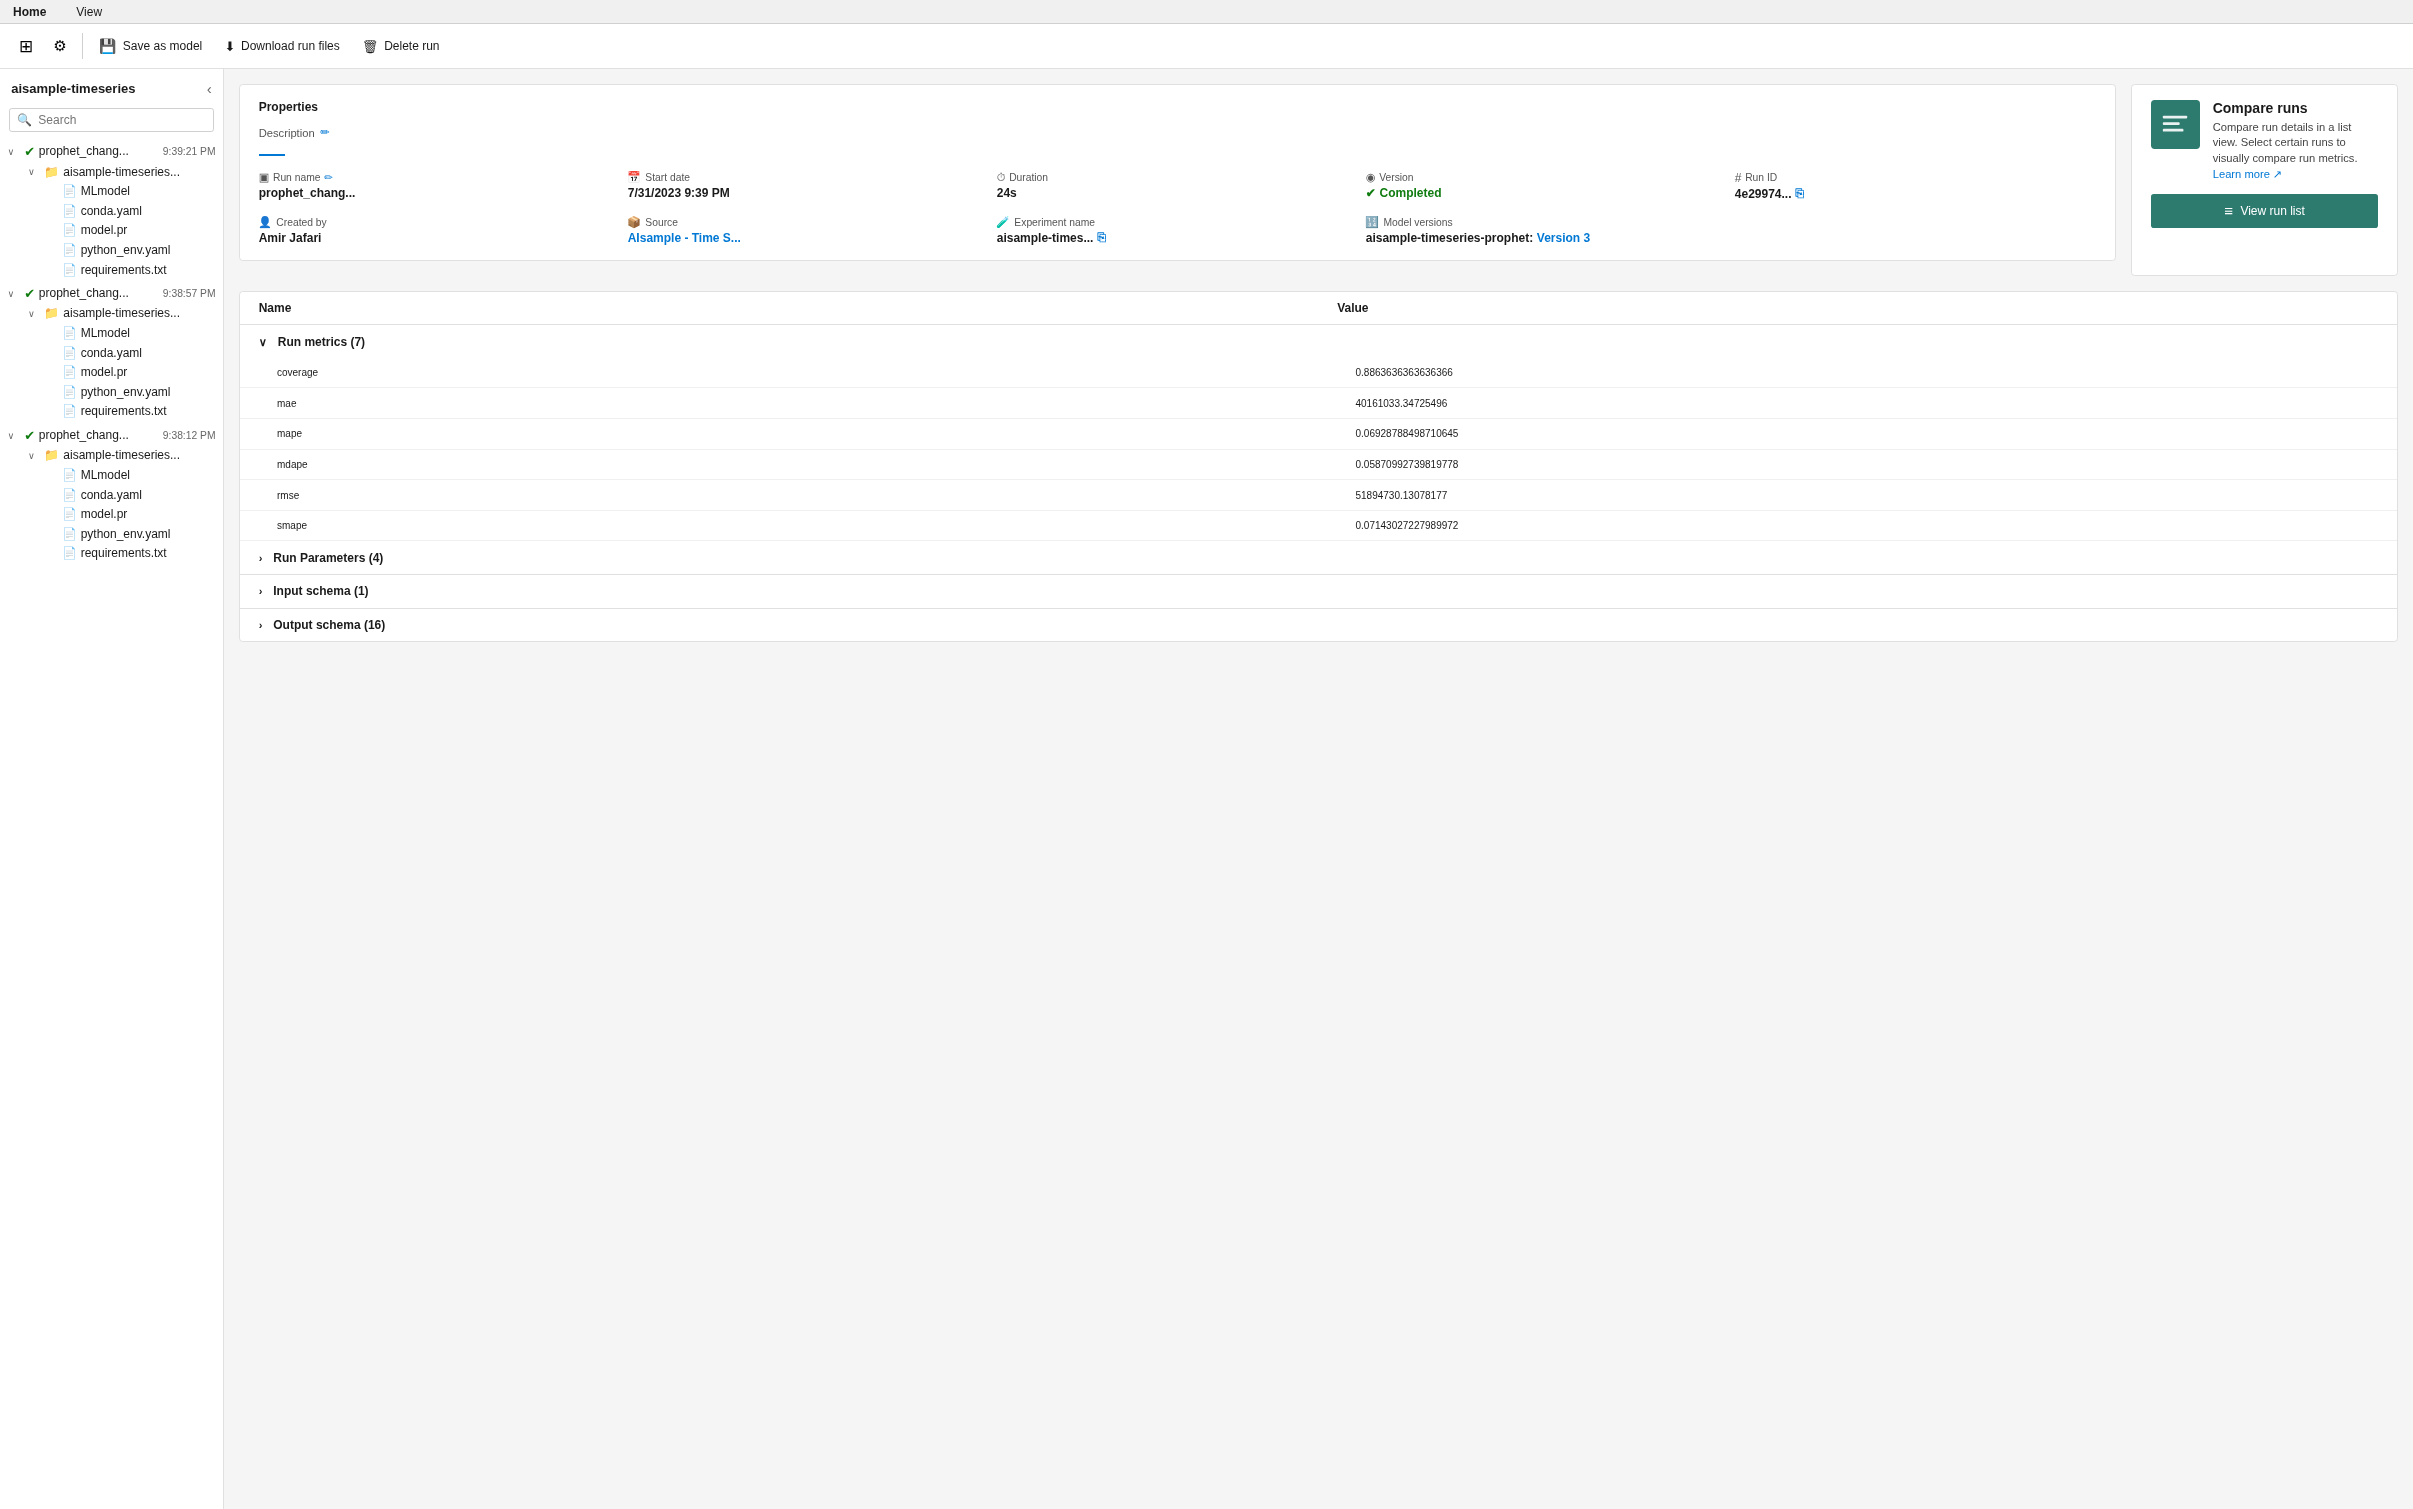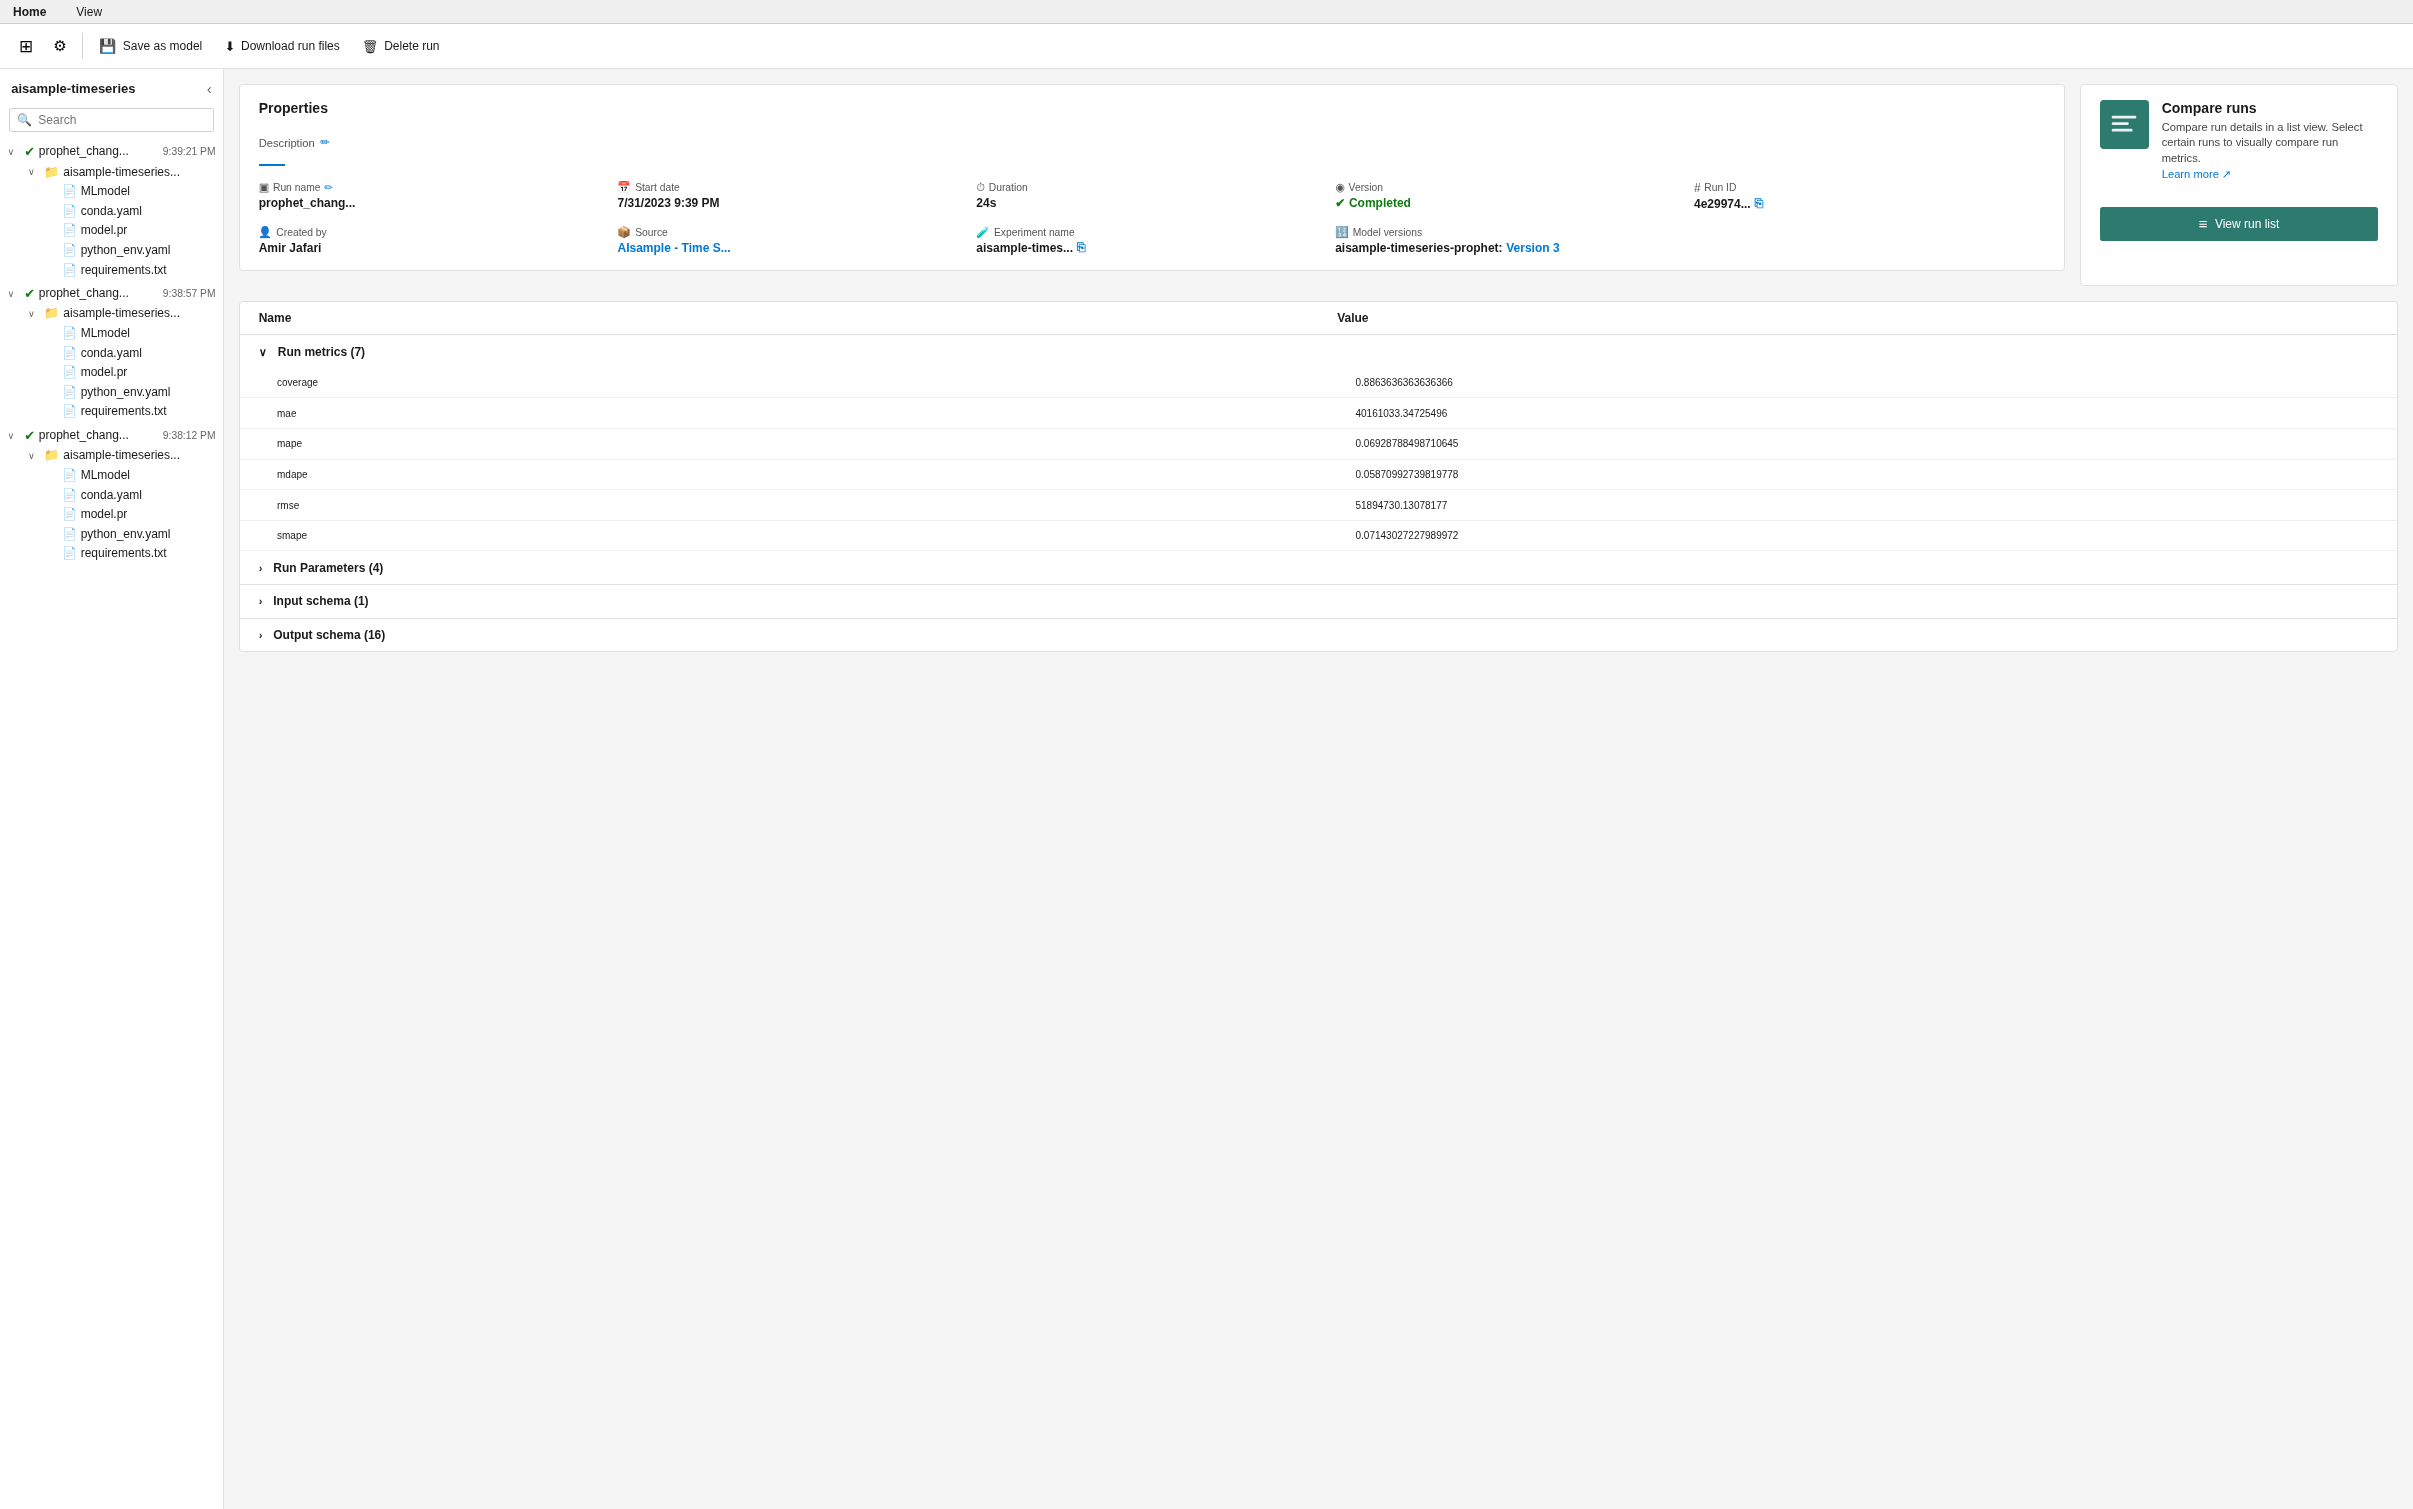--- a/index.html
+++ b/index.html
@@ -125,46 +125,46 @@
     }
 
     
     .properties-card {
       background: #fff;
       border: 0.9px solid #e0e0e0;
       border-radius: 3.7px;
       padding: 15px 18.7px;
       margin-bottom: 15px;
     }
-    .properties-title { font-size: 14px; font-weight: 600; margin-bottom: 20px; }
+    .properties-title { font-size: 12px; font-weight: 600; margin-bottom: 12px; }
     .description-row { display: flex; align-items: center; gap: 5.6px; margin-bottom: 15px; color: #555; font-size: 11.2px; }
     .divider { height: 1.9px; background: #0078d4; width: 26px; margin-bottom: 15px; }
 
     .props-grid {
       display: grid;
       grid-template-columns: repeat(5, 1fr);
       gap: 15px 7.5px;
     }
     .prop-item {}
     .prop-label { font-size: 10.3px; color: #555; display: flex; align-items: center; gap: 3.7px; margin-bottom: 1.9px; }
     .prop-value { font-size: 12px; font-weight: 600; display: flex; align-items: center; gap: 3.7px; }
     .prop-value.link { color: #0078d4; cursor: pointer; }
     .status-completed { color: #107c10; display: flex; align-items: center; gap: 3.7px; }
 
     
     .compare-card {
       background: #fff;
       border: 0.9px solid #e0e0e0;
       border-radius: 3.7px;
       padding: 15px 18.7px;
-      width: 318px;
+      width: 267px;
       flex-shrink: 0;
       display: flex;
       flex-direction: column;
-      gap: 21px;
+      gap: 8px;
     }
     .compare-header { display: flex; align-items: flex-start; gap: 13px; }
     .compare-icon {
       width: 49px;
       height: 49px;
       background: #2d7a6e;
       border-radius: 3.7px;
       display: flex;
       align-items: center;
       justify-content: center;

